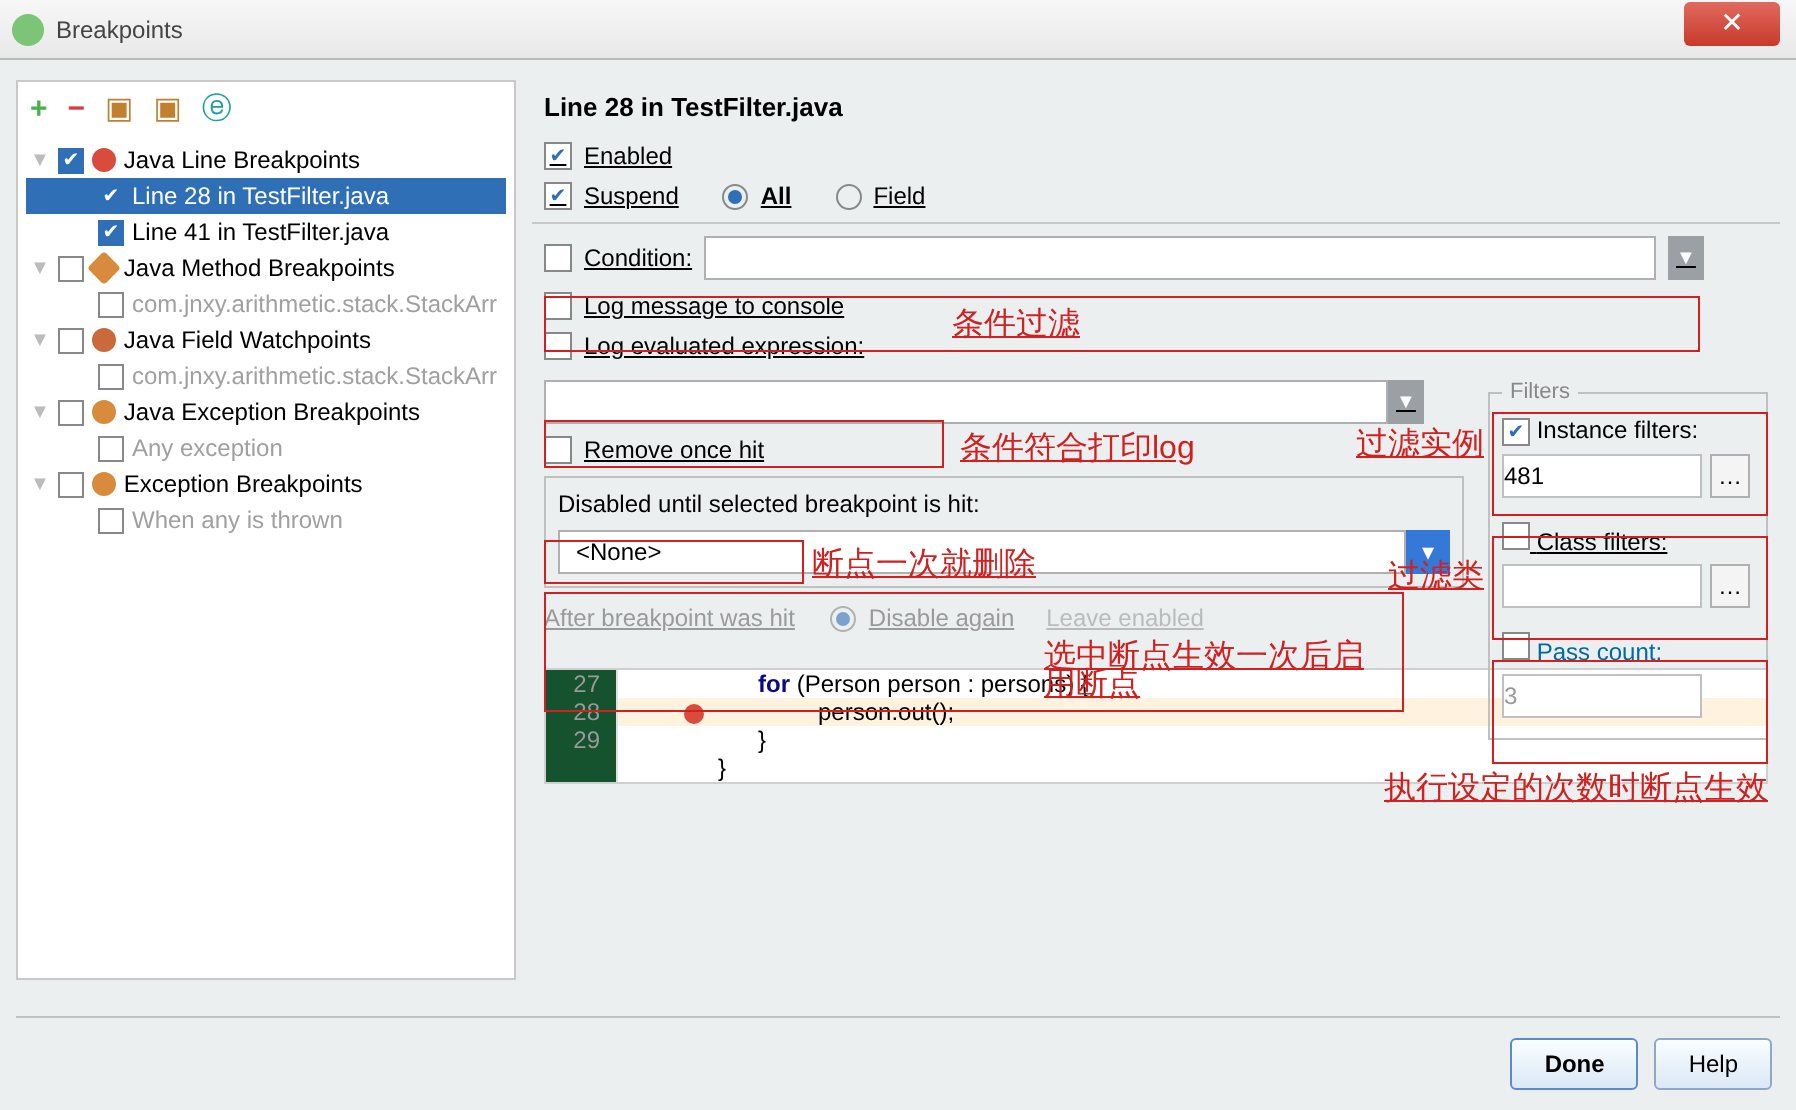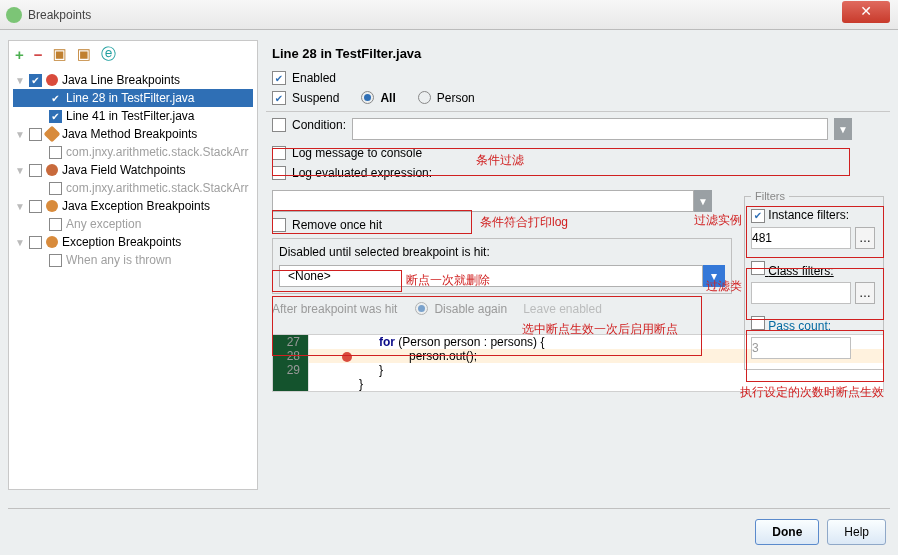--- a/index.html
+++ b/index.html
@@ -33,30 +33,30 @@
 .chk { width:13px; height:13px; border:1px solid #888; background:#fff; display:inline-flex; align-items:center; justify-content:center; font-size:10px; color:#fff; }
 .chk.on { background:#2f6fb5; border-color:#2f6fb5; }
 .dot { width:12px; height:12px; border-radius:50%; display:inline-block; }
 .dot.red { background:#d94b3c; }
 .dot.diamond { width:12px; height:12px; background:#d88b3c; transform:rotate(45deg); border-radius:2px; }
 .dot.bolt { width:12px; height:12px; background:#d88b3c; border-radius:50%; }
 .grayital { color:#a0a0a0; }
 
 
 .hdr { font-weight:bold; font-size:13px; margin:6px 0 10px 6px; }
-.fld { display:flex; align-items:flex-start; gap:6px; margin:6px 0 6px 6px; }
+.fld { display:flex; align-items:center; gap:6px; margin:6px 0 6px 6px;text-decoration:underline; }
 .cb { width:14px; height:14px; border:1px solid #888; background:#fff; display:inline-flex; align-items:center; justify-content:center; font-size:10px; color:#2f6fb5; }
 .cb.on::after{ content:"✔"; color:#2f6fb5; }
 .radio { width:13px; height:13px; border:1px solid #888; border-radius:50%; display:inline-flex; align-items:center; justify-content:center; }
 .radio.on::after { content:""; width:7px; height:7px; background:#2f6fb5; border-radius:50%; }
 .bold { font-weight:bold; }
 .txt { border:1px solid #b0b0b0; background:#fff; height:22px; padding:0 4px; }
 .drop { width:18px; height:22px; background:#9aa0a4; color:#fff; display:inline-flex; align-items:center; justify-content:center; font-size:10px; }
 .redbox { border:1.5px solid #d02020; position:absolute; pointer-events:none; }
-.anno { color:#d02020; font-size:12px; position:absolute; }
+.anno { color:#d02020; font-size:16px; position:absolute;text-decoration:underline; }
 
 .sectionline { border-top:1px solid #c8c8c8; margin:6px 0; }
 
 .filters { position:absolute; right:6px; top:150px; width:140px; }
 .filters fieldset { border:1px solid #c0c0c0; padding:6px 6px 10px 6px; }
 .filters legend { color:#888; font-size:11px; padding:0 4px; }
 .fbox { border:1px solid #c0c0c0; background:#fff; height:22px; width:100px; display:inline-block; }
 .ell { width:20px; height:22px; border:1px solid #b0b0b0; background:#f4f4f4; display:inline-flex; align-items:center; justify-content:center; }
 
 .disabledblk { border:1px solid #c0c0c0; padding:6px; margin:6px 6px 0 6px; width:460px; }
@@ -169,21 +169,21 @@
     </div>
 
     <div class="fld">
       <span class="cb on"></span>
       <span>Suspend</span>
       <span style="width:10px"></span>
       <span class="radio on"></span>
       <span class="bold">All</span>
       <span style="width:10px"></span>
       <span class="radio"></span>
-      <span>Person</span>
+      <span>Field</span>
     </div>
 
     <div class="sectionline"></div>
 
     <div class="fld" style="position:relative; width:580px;">
       <span class="cb"></span>
       <span>Condition:</span>
       <input class="txt" style="flex: 1 1 0%;">
       <span class="drop">▼</span>
     </div>

